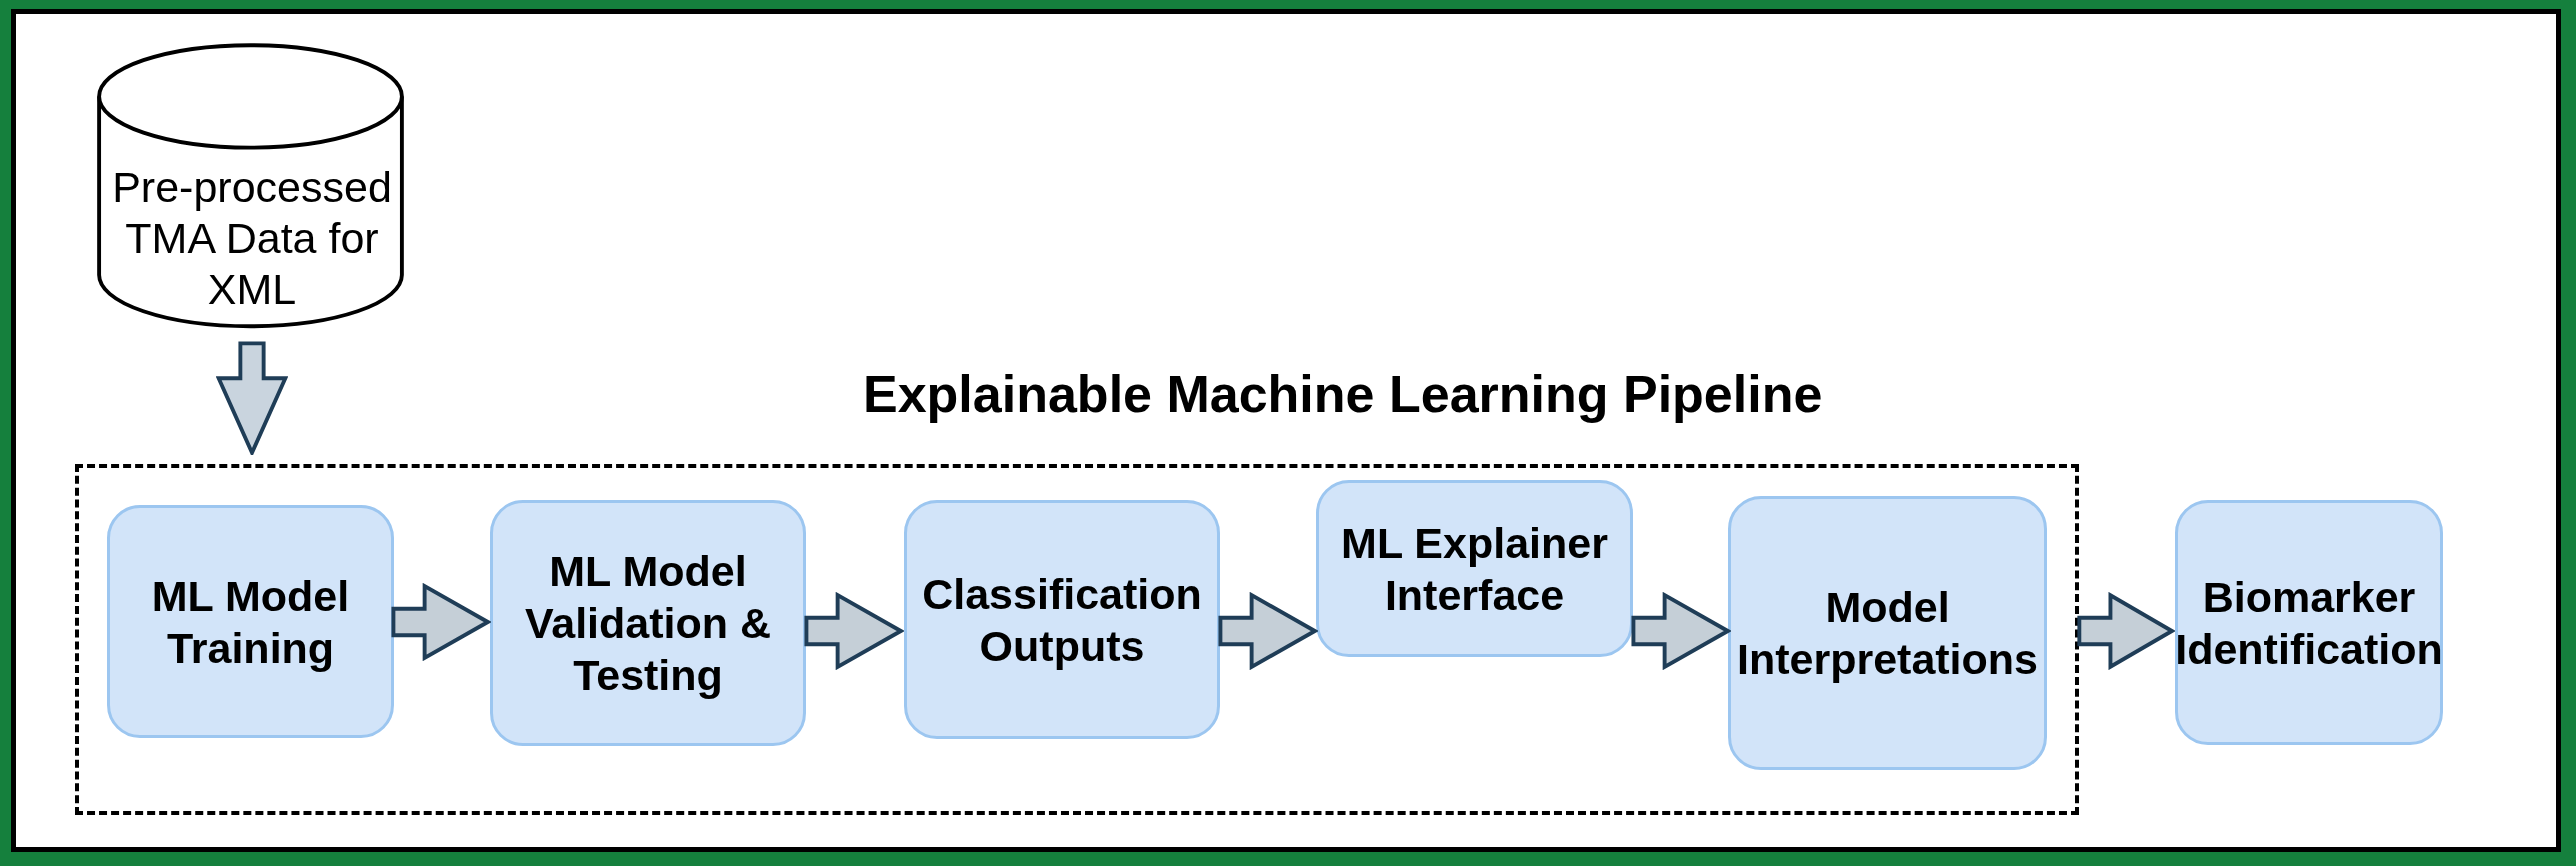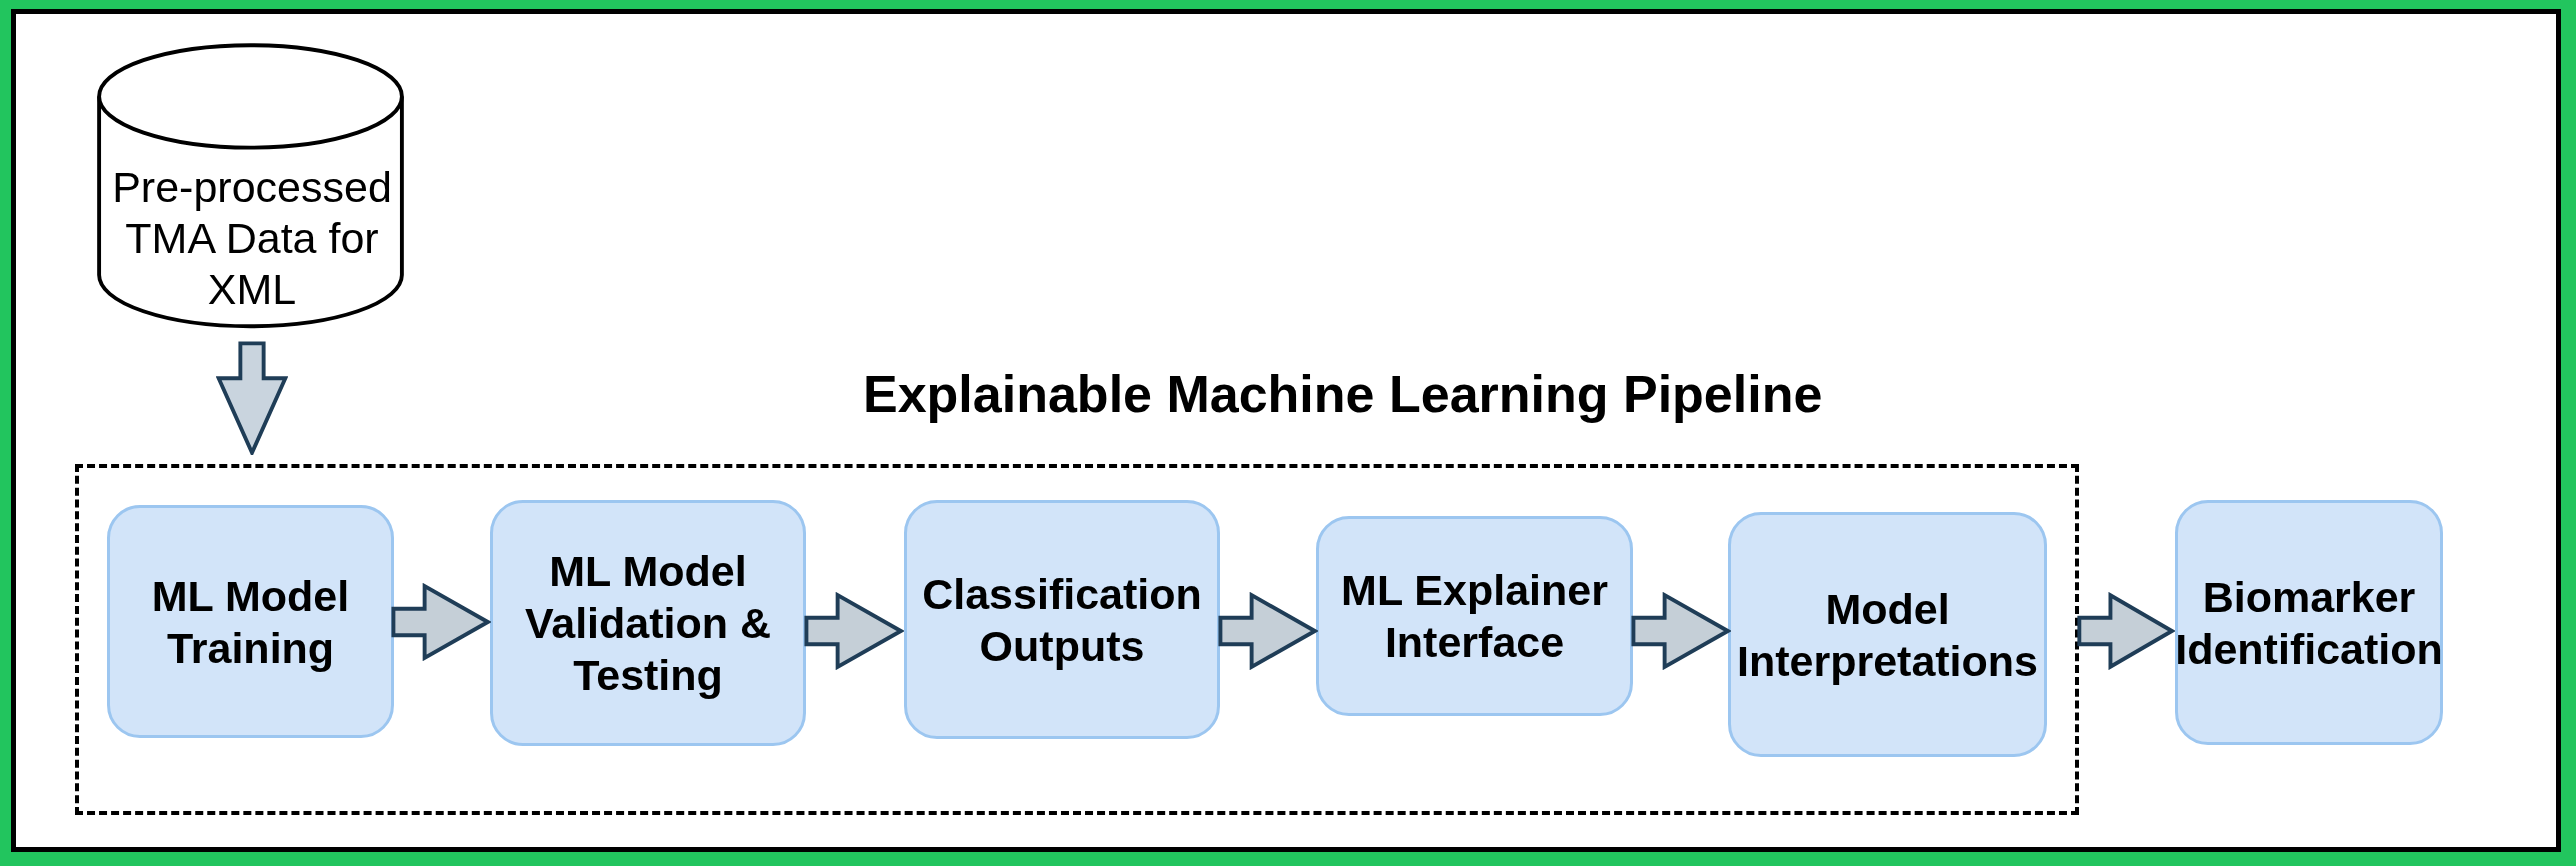--- a/index.html
+++ b/index.html
@@ -1,20 +1,20 @@
 <!DOCTYPE html>
 <html style="--box-fill: #d2e4f9; --box-border: #9cc6f0; --arrow-fill: #c5cfd7; --arrow-outline: #1f3d57; --down-arrow-fill: #c9d4de;font-size:12.4px"><head>
 <meta charset="utf-8">
 <style>
   html, body { margin: 0; padding: 0; background: #ffffff; }
   .canvas {
     position: relative;
     width: 2576px;
     height: 866px;
-    background: #22c55e;
+    background: #15803d;
     font-family: "Liberation Sans", sans-serif;
     color: #000000;
     overflow: hidden;
   }
   .frame {
     position: absolute;
     left: 11px; top: 9.3px;
     width: 2550px; height: 843px;
     border: 5.4px solid #000000;
     box-sizing: border-box;
@@ -58,22 +58,22 @@
     justify-content: center;
     text-align: center;
     font-size: 43px;
     line-height: 52px;
     font-weight: 700;
     white-space: pre-line;
   }
   .node-1 { left: 107px;  top: 505px; width: 287px; height: 233px; }
   .node-2 { left: 490px;  top: 500px; width: 316px; height: 246px; }
   .node-3 { left: 904px; top: 500px; width: 316px; height: 239px; }
-  .node-4 { left: 1316px; top: 516px; width: 317px; height: 200px; }
-  .node-5 { left: 1728px; top: 512px; width: 319px; height: 245px; }
+  .node-4 { left: 1316px; top: 480px; width: 317px; height: 177px; }
+  .node-5 { left: 1728px; top: 496px; width: 319px; height: 274px; }
   .node-6 { left: 2175px; top: 500px; width: 268px; height: 245px; }
   .harrow { position: absolute; }
   .harrow-1 { left: 391px;  top: 583px; }
   .harrow-2 { left: 804px; top: 592px; }
   .harrow-3 { left: 1218px; top: 592px; }
   .harrow-4 { left: 1631px; top: 592px; }
   .harrow-5 { left: 2077px; top: 592px; }
 </style>
 </head>
 <body>

